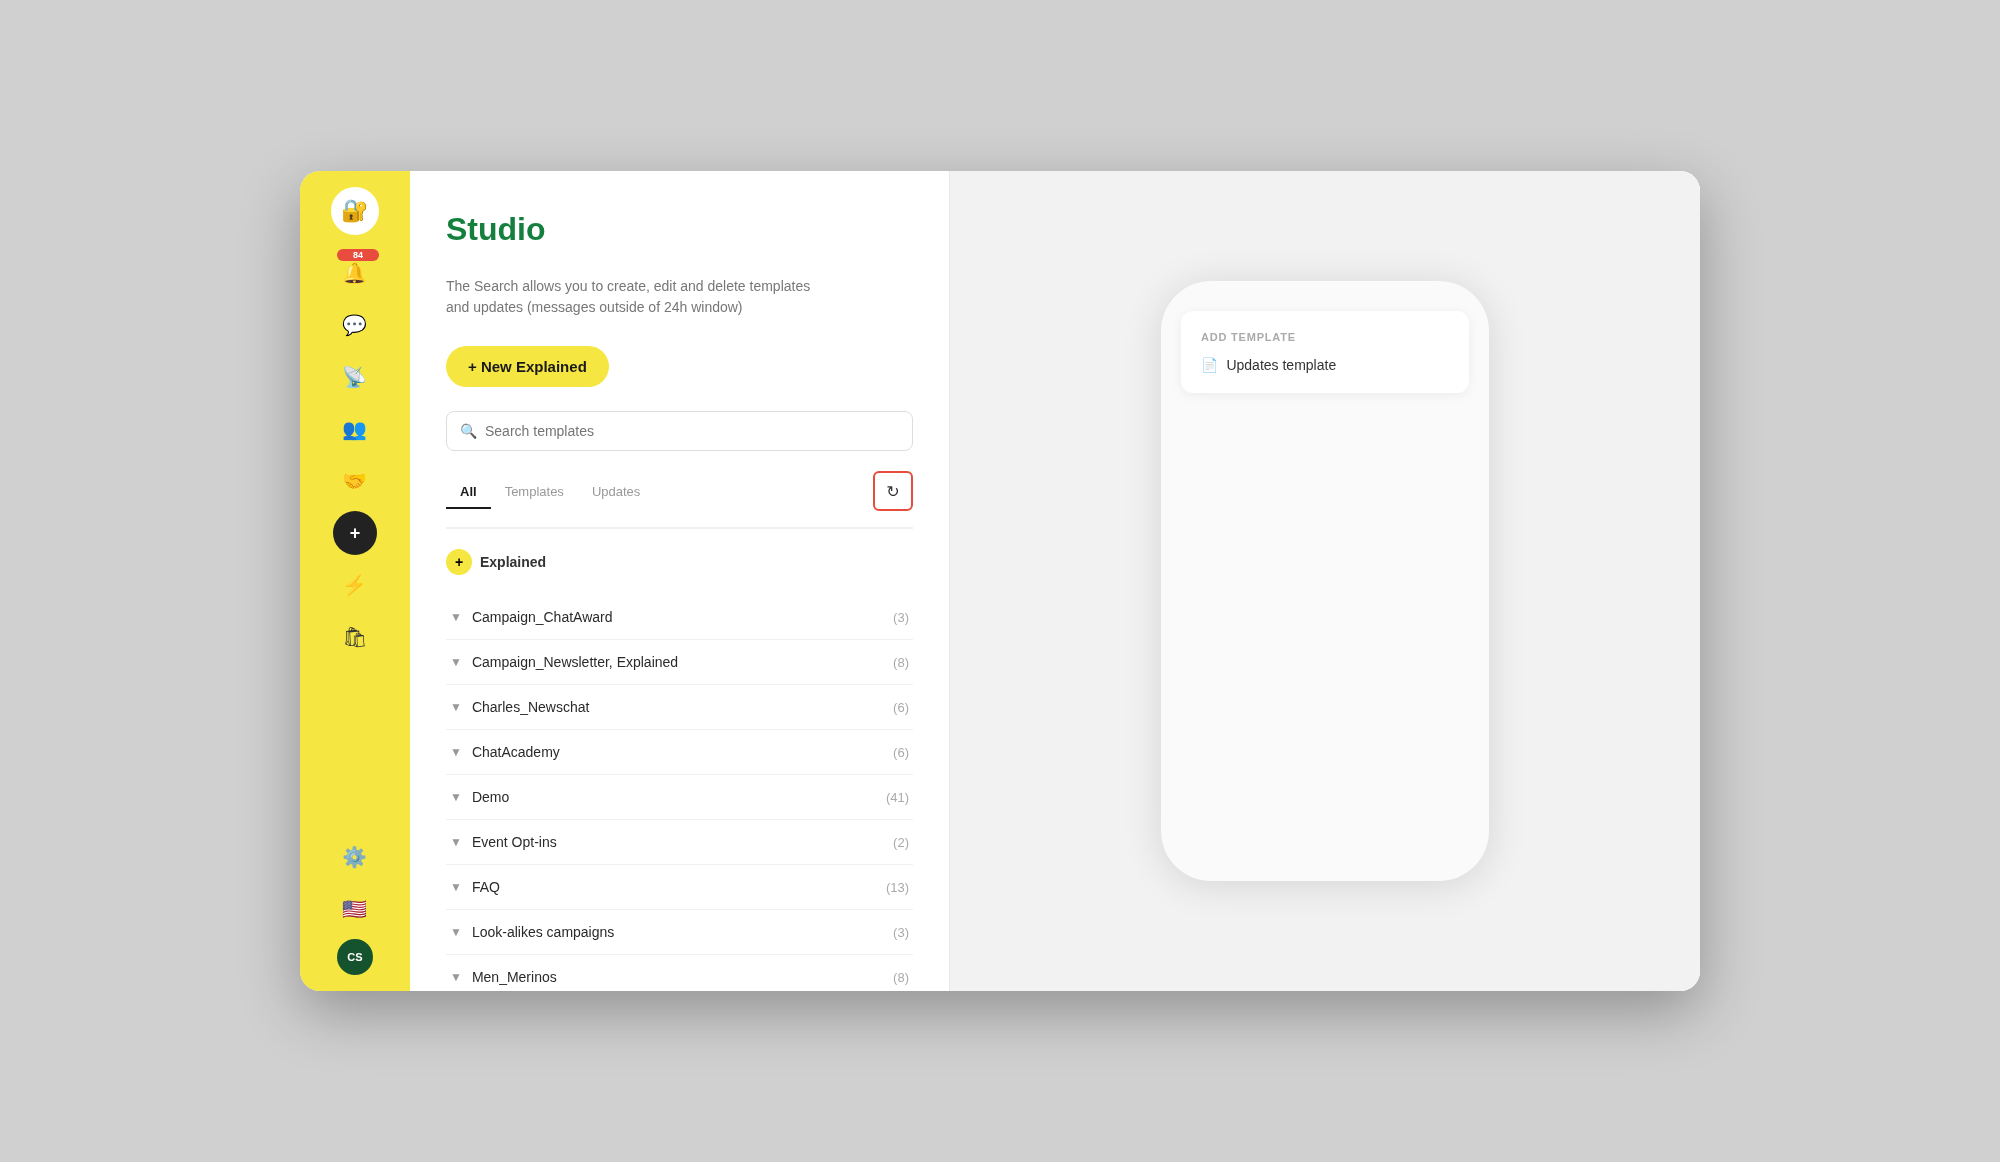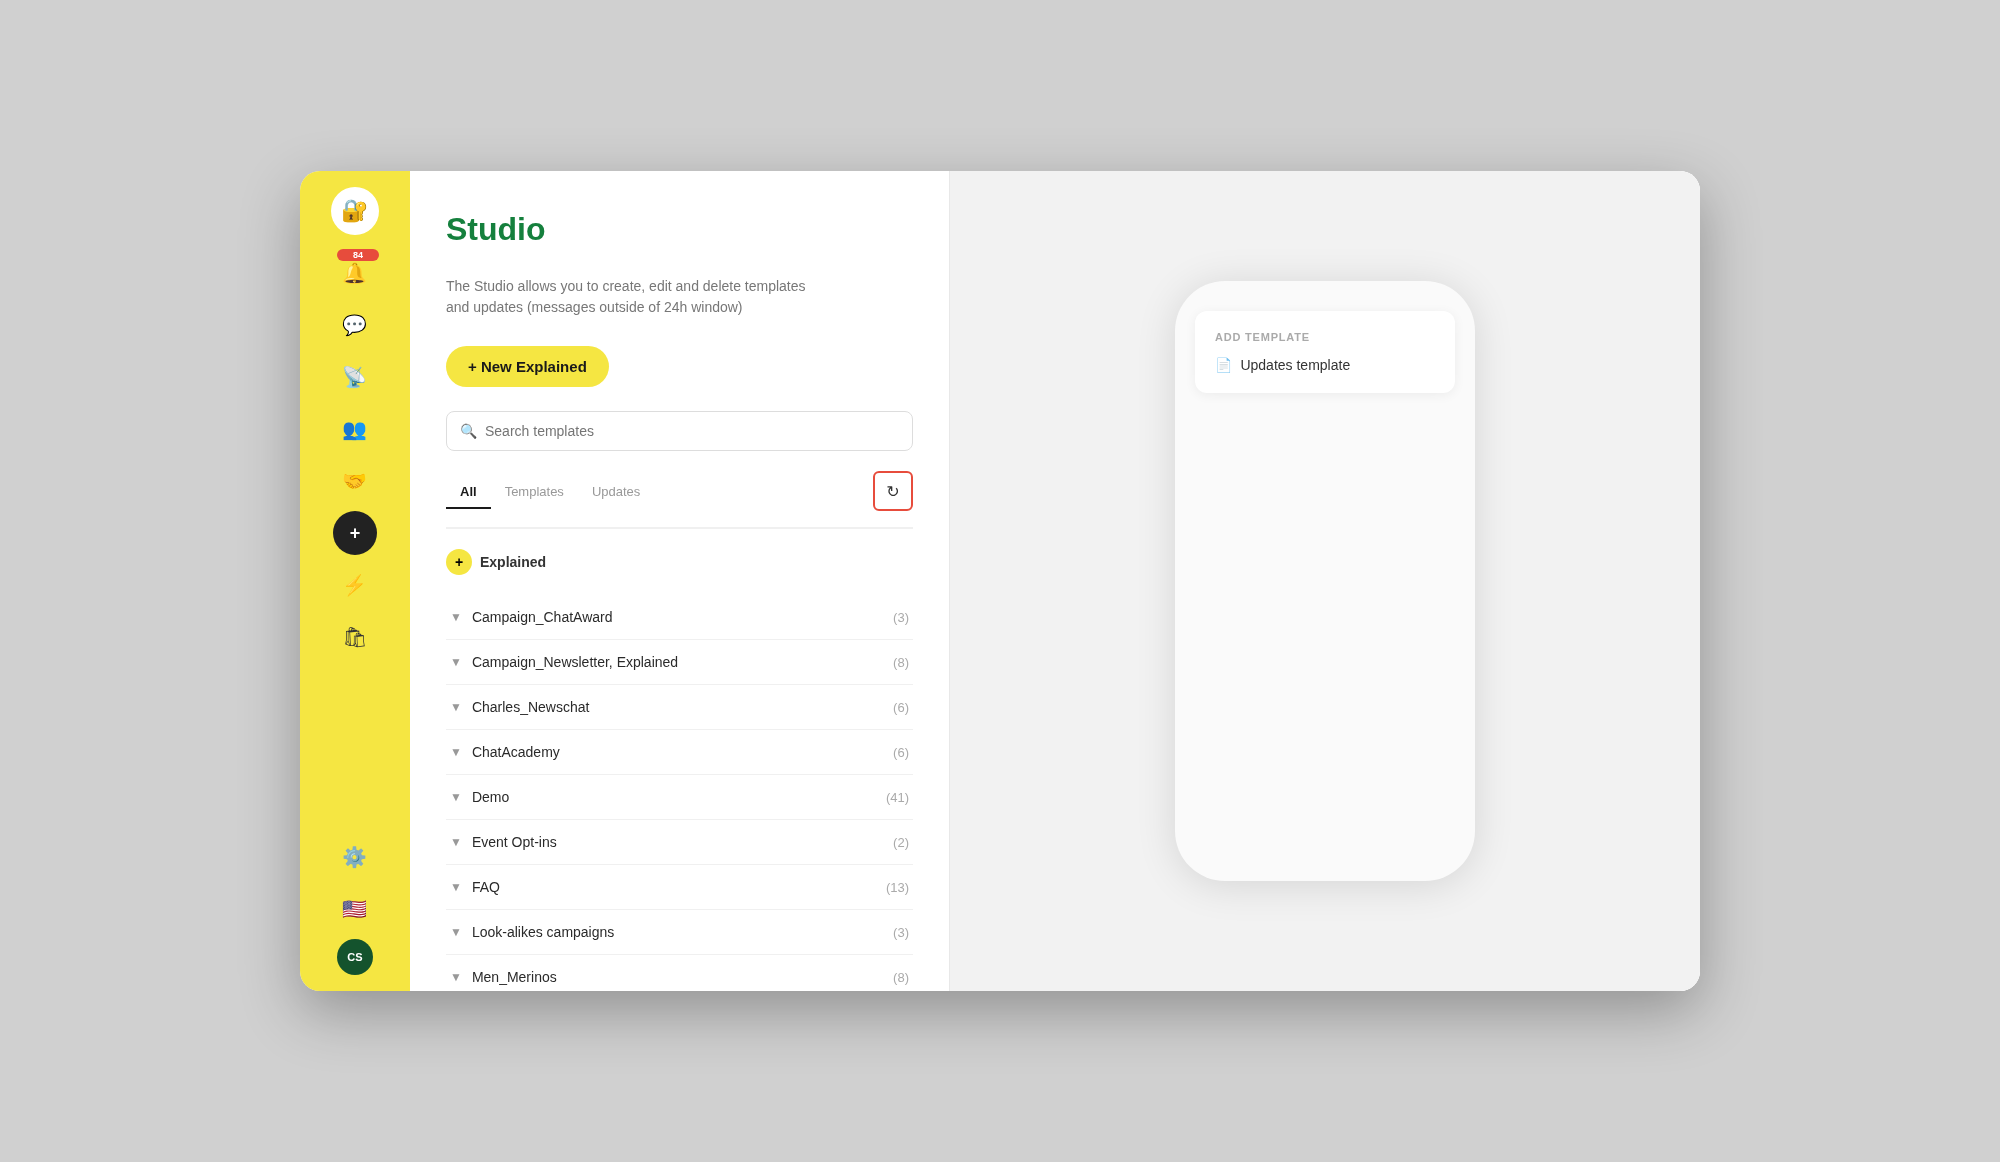--- a/index.html
+++ b/index.html
@@ -260,21 +260,21 @@
     
     .right-panel {
       flex: 1;
       display: flex;
       align-items: center;
       justify-content: center;
       background: #f2f2f2;
       padding: 40px;
     }
     .phone-mock {
-      width: 300px;
+      width: 328px;
       height: 600px;
       background: #fafafa;
       border-radius: 50px;
       box-shadow: 0 4px 40px rgba(0,0,0,0.12);
       padding: 30px 20px;
       display: flex;
       flex-direction: column;
       position: relative;
     }
     .add-template-card {
@@ -357,21 +357,21 @@
       <div class="sidebar-avatar">
         <span>CS</span>
       </div>
     </div>
   </div>
 
   <div class="main-content">
 
     <div class="left-panel">
       <h1 class="page-title">Studio</h1>
-      <p class="page-subtitle" style="white-space: pre-line;">The Studio allows you to create, edit and delete templates
+      <p class="page-subtitle" style="white-space: pre-line;">The Search allows you to create, edit and delete templates
 and updates (messages outside of 24h window)</p>
 
       <button class="new-template-btn">+ New Explained</button>
 
       <div class="search-container">
         <span class="search-icon-wrap">🔍</span>
         <input class="search-input" type="text" placeholder="Search templates" style="">
       </div>
 
       <div class="filter-row">

